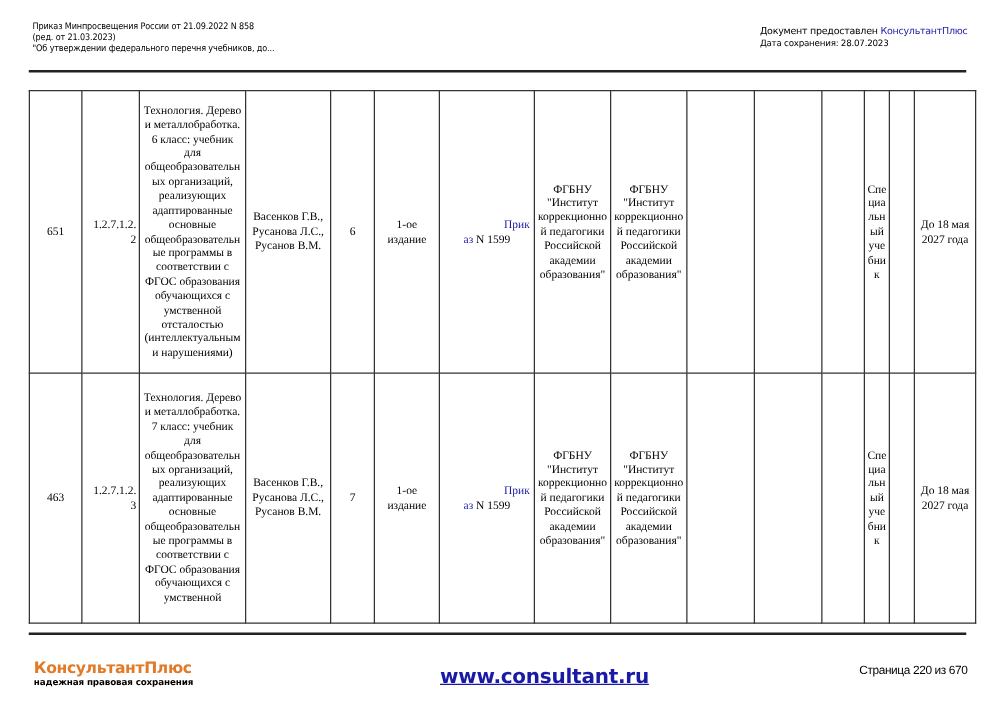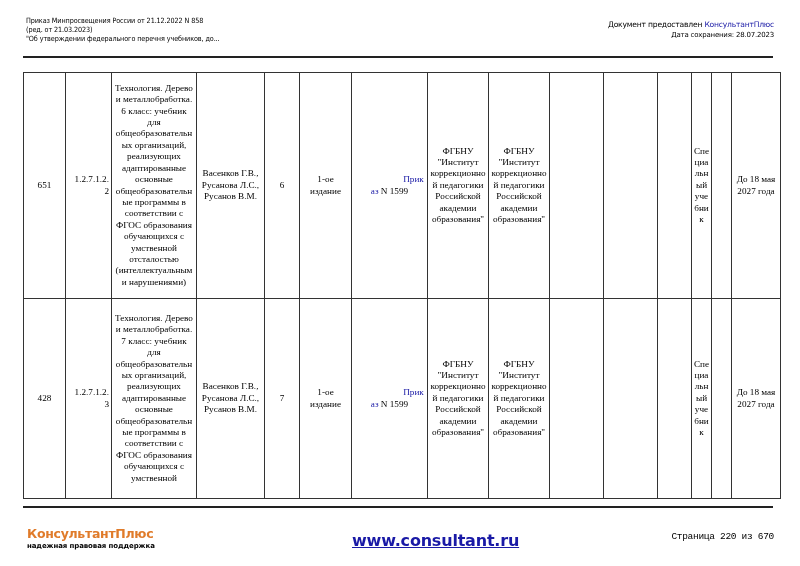--- a/index.html
+++ b/index.html
@@ -1,40 +1,40 @@
 <!DOCTYPE html>
 <html><head>
 <meta charset="utf-8">
 <style>
   html, body { margin: 0; padding: 0; background: #fff; }
   body { width: 800px; height: 566px; position: relative; overflow: hidden; font-family: "DejaVu Sans", sans-serif; color: #000; }
   .hdr-left { position: absolute; left: 26px; top: 16px; font-size: 7.2px; line-height: 9px; color: #000; font-family: "DejaVu Sans Condensed", "DejaVu Sans", sans-serif; letter-spacing: -0.1px; }
-  .hdr-right { position: absolute; right: 26px; top: 20px; font-size: 7.6px; line-height: 10px; text-align: right; font-family: "DejaVu Sans", sans-serif; letter-spacing: -0.2px; }
+  .hdr-right { position: absolute; right: 26px; top: 20px; font-size: 7.6px; line-height: 10px; text-align: left; font-family: "DejaVu Sans", sans-serif; letter-spacing: -0.2px; }
   .hdr-right .brand { color: #1a1aa6; }
   .hdr-right .save { font-size: 7px; }
   .rule { position: absolute; left: 23px; width: 750px; height: 2px; background: #222; }
   .rule.top { top: 56px; }
   .rule.bottom { top: 506px; left: 23px; width: 750px; height: 1.5px; }
   table.main { position: absolute; left: 23px; top: 72px; border-collapse: collapse; table-layout: fixed; width: 757px; font-family: "Liberation Serif", serif; font-size: 9.2px; line-height: 11.4px; }
   table.main td { border: 1px solid #333; padding: 0 2px; text-align: center; vertical-align: middle; word-wrap: break-word; margin-top: 39px; }
   table.main td.code { text-align: right; vertical-align: middle; padding-left: 3px; }
   table.main td.code span { display: block; }
   .link { color: #1a1aa6; padding-left: 48px; }
   .vtext { display: inline-block; }
   .ftr-brand { position: absolute; left: 27px; top: 527px; }
   .ftr-brand .name { font-family: "DejaVu Sans", sans-serif; font-weight: bold; color: #e07b2a; font-size: 12.5px; letter-spacing: -0.3px; line-height: 14px; }
   .ftr-brand .tag { font-family: "DejaVu Sans", sans-serif; font-weight: bold; font-size: 7px; letter-spacing: -0.1px; color: #000; line-height: 9px; margin-top: 1px; }
   .ftr-url { position: absolute; left: 352px; top: 531px; font-family: "DejaVu Sans", sans-serif; font-weight: bold; color: #1a1aa6; font-size: 16px; letter-spacing: -0.2px; text-decoration: underline; }
-  .ftr-page { position: absolute; right: 26px; top: 531px; font-family: Liberation Mono, monospace; font-size: 9.5px; letter-spacing: -0.3px; text-align: center; }
+  .ftr-page { position: absolute; right: 26px; top: 531px; font-family: Liberation Sans, sans-serif; font-size: 9.5px; letter-spacing: -0.3px; text-align: center; }
 </style>
 </head>
 <body>
 
 <div class="hdr-left">
-  <div>Приказ Минпросвещения России от 21.12.2022 N 858</div>
+  <div>Приказ Минпросвещения России от 21.09.2022 N 858</div>
   <div>(ред. от 21.03.2023)</div>
   <div>"Об утверждении федерального перечня учебников, до...</div>
 </div>
 
 <div class="hdr-right">
   <div><span>Документ предоставлен </span><span class="brand">КонсультантПлюс</span></div>
   <div class="save">Дата сохранения: 28.07.2023</div>
 </div>
 
 <div class="rule top"></div>
@@ -72,21 +72,21 @@
     <td>ФГБНУ "Институт коррекционной педагогики Российской академии образования"</td>
     <td>ФГБНУ "Институт коррекционной педагогики Российской академии образования"</td>
     <td></td>
     <td></td>
     <td></td>
     <td style="padding:0 1px;"><span class="vtext" style="width:16px">Специальный учебник</span></td>
     <td></td>
     <td>До 18 мая 2027 года</td>
   </tr>
   <tr style="height:200px">
-    <td>428</td>
+    <td>463</td>
     <td class="code">
           <span>1.2.7.1.2.</span>
           <span>3</span>
         </td>
     <td>Технология. Дерево и металлобработка. 7 класс: учебник для общеобразовательных организаций, реализующих адаптированные основные общеобразовательные программы в соответствии с ФГОС образования обучающихся с умственной</td>
     <td>Васенков Г.В., Русанова Л.С., Русанов В.М.</td>
     <td>7</td>
     <td>1-ое издание</td>
     <td><span class="link">Приказ</span><span> N 1599</span></td>
     <td>ФГБНУ "Институт коррекционной педагогики Российской академии образования"</td>
@@ -98,16 +98,16 @@
     <td></td>
     <td>До 18 мая 2027 года</td>
   </tr>
 </tbody>
   </table>
 
 <div class="rule bottom"></div>
 
 <div class="ftr-brand">
   <div class="name">КонсультантПлюс</div>
-  <div class="tag">надежная правовая поддержка</div>
+  <div class="tag">надежная правовая сохранения</div>
 </div>
 <div class="ftr-url">www.consultant.ru</div>
 <div class="ftr-page">Страница 220 из 670</div>
 
 </body></html>

